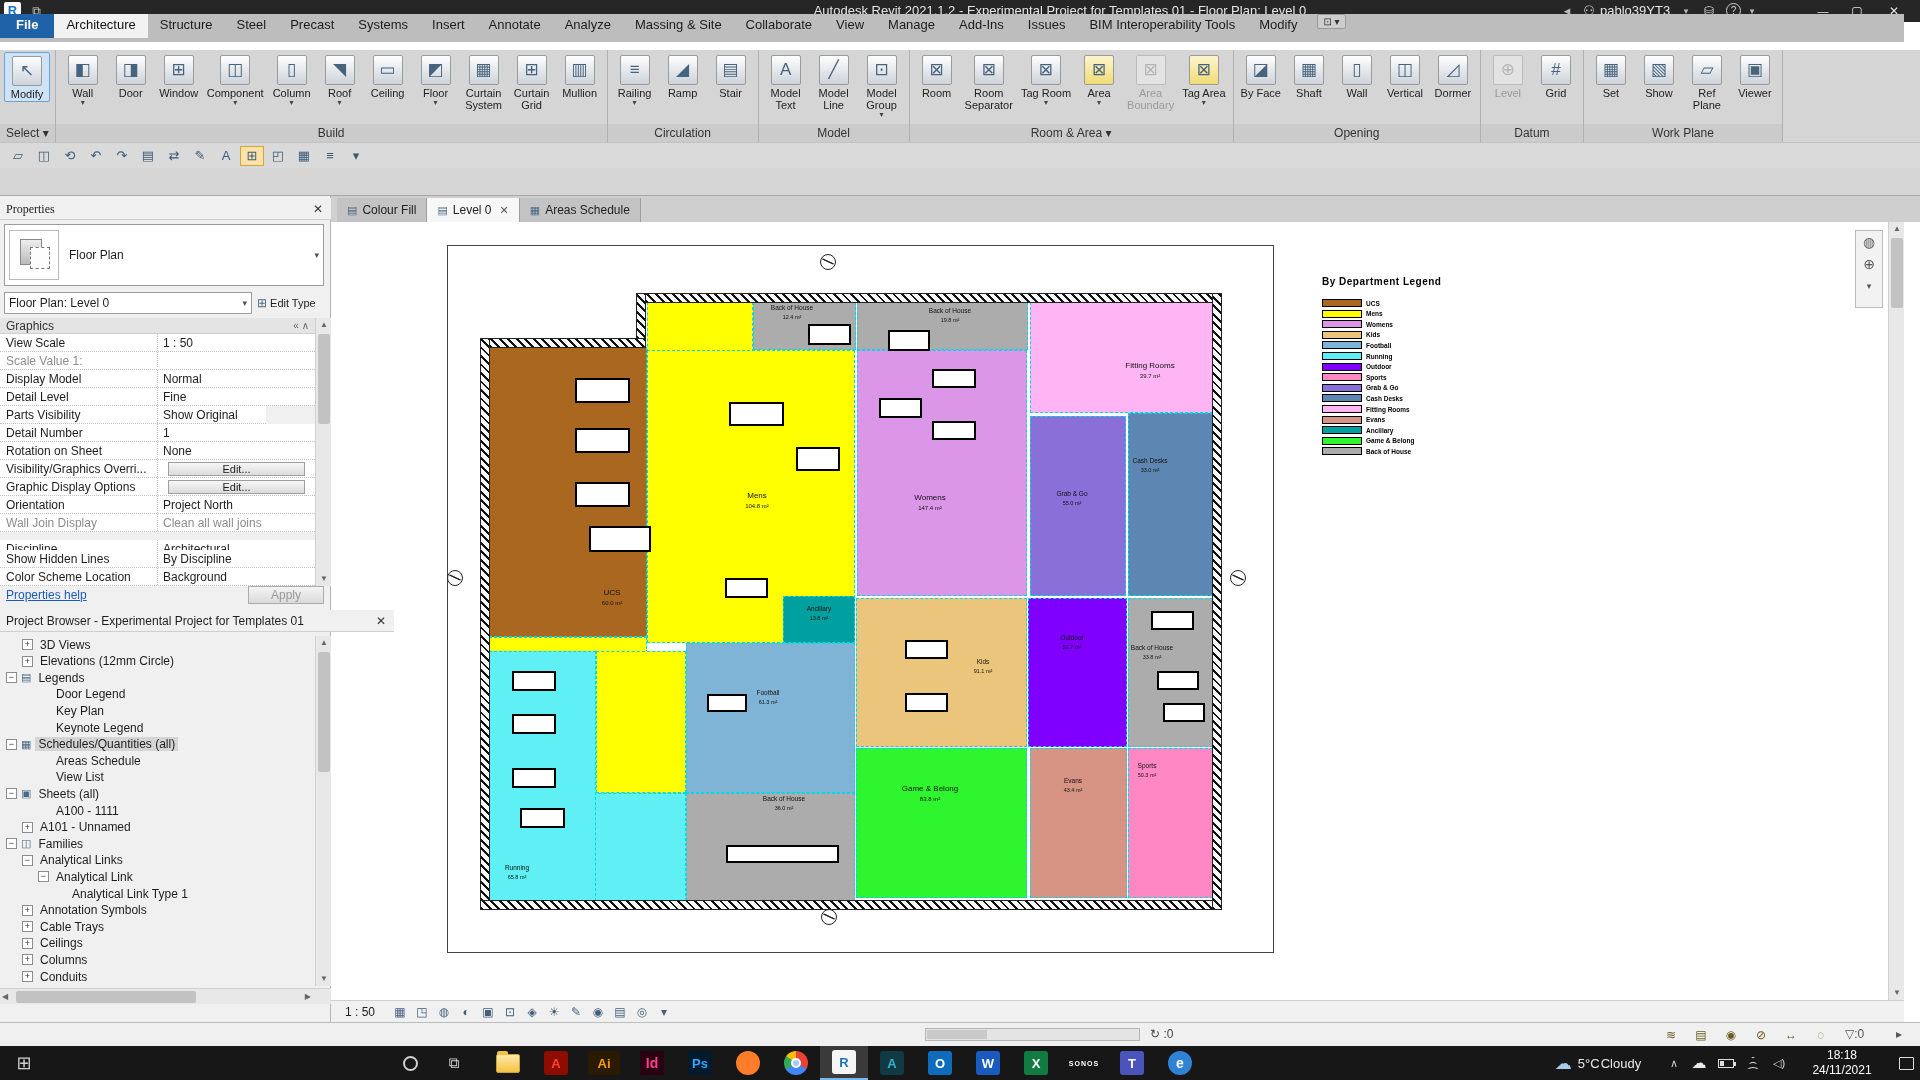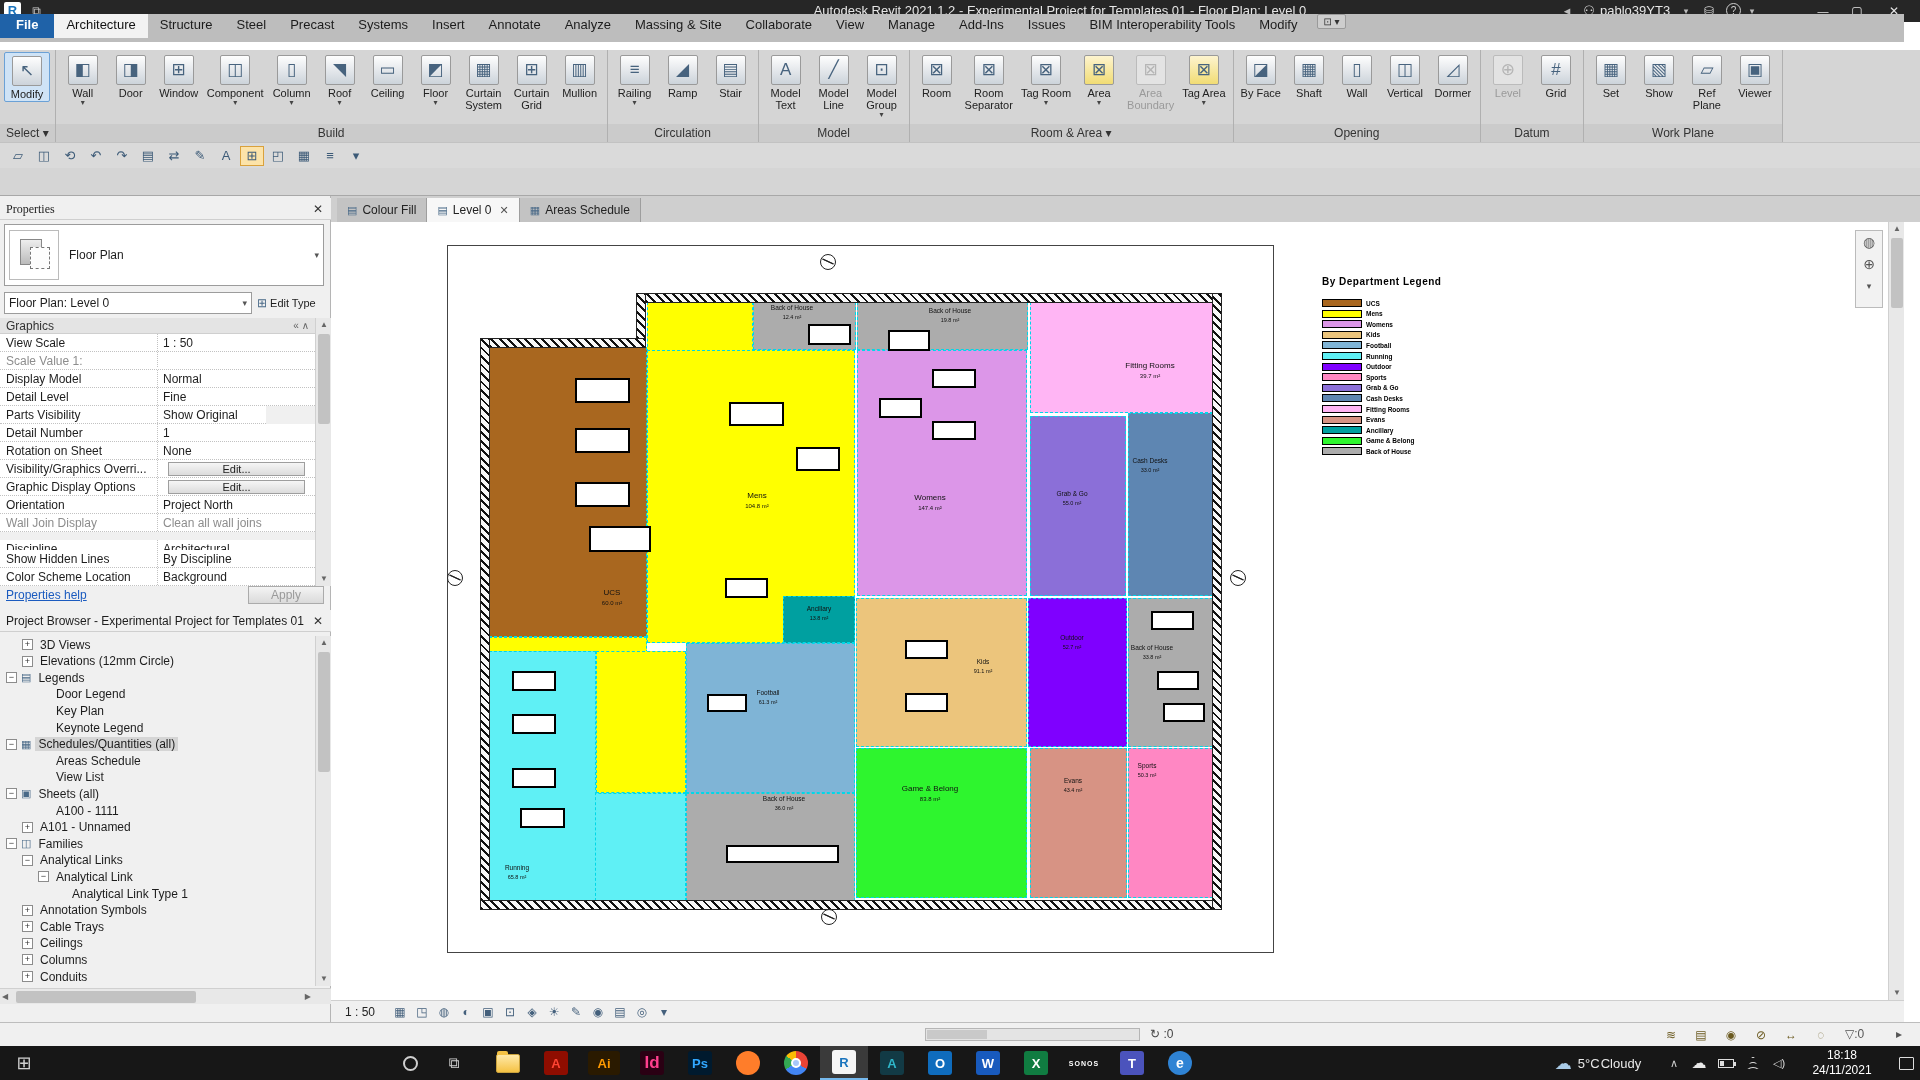--- a/index.html
+++ b/index.html
@@ -662,21 +662,21 @@
         <div class="lab">Color Scheme Location</div>
         <div class="val">Background</div>
       </div>
       <div class="vscroll" style="position: absolute; left: 315px; top: 122px; width: 16px; height: 268px;">
         <div class="sarr" style="top: 0px;">▲</div>
         <div class="sarr" style="top: 254px;">▼</div>
         <div class="vthumb" style="position: absolute; left: 2px; top: 16px; width: 12px; height: 90px;"></div>
       </div>
       <div style="position: absolute; left: 6px; top: 392px; width: 120px; height: 16px; color: rgb(27, 91, 191); text-decoration: underline;">Properties help</div>
       <div style="position: absolute; left: 248px; top: 390px; width: 76px; height: 18px; text-align: center; background: linear-gradient(rgb(244, 244, 244), rgb(218, 218, 218)); border: 1px solid rgb(171, 171, 171); color: rgb(154, 154, 154); line-height: 17px;">Apply</div>
-      <div class="phead" style="position: absolute; left: 0px; top: 414px; width: 331px; height: 22px;">
+      <div class="phead" style="position: absolute; left: 0px; top: 414px; width: 394px; height: 22px;">
         <div>Project Browser - Experimental Project for Templates 01</div>
         <div class="x">✕</div>
       </div>
       <div class="titem" style="position: absolute; left: 22px; top: 440px; width: 315px; height: 17px;">
         <div class="exp">+</div>
         <div class="lbl" style="padding: 0px 3px;">3D Views</div>
       </div>
       <div class="titem" style="position: absolute; left: 22px; top: 456.6px; width: 315px; height: 17px;">
         <div class="exp">+</div>
         <div class="lbl" style="padding: 0px 3px;">Elevations (12mm Circle)</div>
@@ -817,21 +817,21 @@
           <i style="position: absolute; left: 0px; top: -4px; width: 11px; height: 4px; background: rgb(245, 194, 68); border-radius: 2px 2px 0px 0px;"></i>
         </div>
       </div>
       <div class="tcell appcell" style="position: absolute; left: 532px; top: 0px; width: 48px; height: 34px;">
         <div class="tile" style="width: 24px; height: 24px; background: rgb(143, 13, 0); color: rgb(255, 68, 51); font-size: 13px;">A</div>
       </div>
       <div class="tcell appcell" style="position: absolute; left: 580px; top: 0px; width: 48px; height: 34px;">
         <div class="tile" style="width: 32px; height: 24px; background: rgb(42, 26, 0); color: rgb(255, 154, 0); font-size: 13px;">Ai</div>
       </div>
       <div class="tcell appcell" style="position: absolute; left: 628px; top: 0px; width: 48px; height: 34px;">
-        <div class="tile" style="width: 24px; height: 24px; background: rgb(42, 0, 19); color: rgb(255, 63, 142); font-size: 17px;">Id</div>
+        <div class="tile" style="width: 24px; height: 24px; background: rgb(42, 0, 19); color: rgb(255, 63, 142); font-size: 14px;">Id</div>
       </div>
       <div class="tcell appcell" style="position: absolute; left: 676px; top: 0px; width: 48px; height: 34px;">
         <div class="tile" style="width: 24px; height: 24px; background: rgb(0, 26, 46); color: rgb(49, 168, 255); font-size: 13px;">Ps</div>
       </div>
       <div class="tcell appcell" style="position: absolute; left: 724px; top: 0px; width: 48px; height: 34px;">
         <div class="tile" style="width: 24px; height: 24px; background: rgb(255, 125, 42); color: rgb(255, 255, 255); border-radius: 50%; font-size: 14px;"></div>
       </div>
       <div class="tcell appcell" style="position: absolute; left: 772px; top: 0px; width: 48px; height: 34px;">
         <div class="tile" style="width: 24px; height: 24px; border-radius: 50%; background: conic-gradient(rgb(234, 67, 53) 0deg, rgb(234, 67, 53) 33%, rgb(66, 133, 244) 33%, rgb(66, 133, 244) 66%, rgb(52, 168, 83) 66%, rgb(52, 168, 83) 85%, rgb(251, 188, 5) 85%, rgb(251, 188, 5) 100%); position: relative;">
           <i style="position: absolute; left: 7px; top: 7px; width: 10px; height: 10px; background: rgb(168, 199, 250); border: 2px solid rgb(255, 255, 255); border-radius: 50%;"></i>

